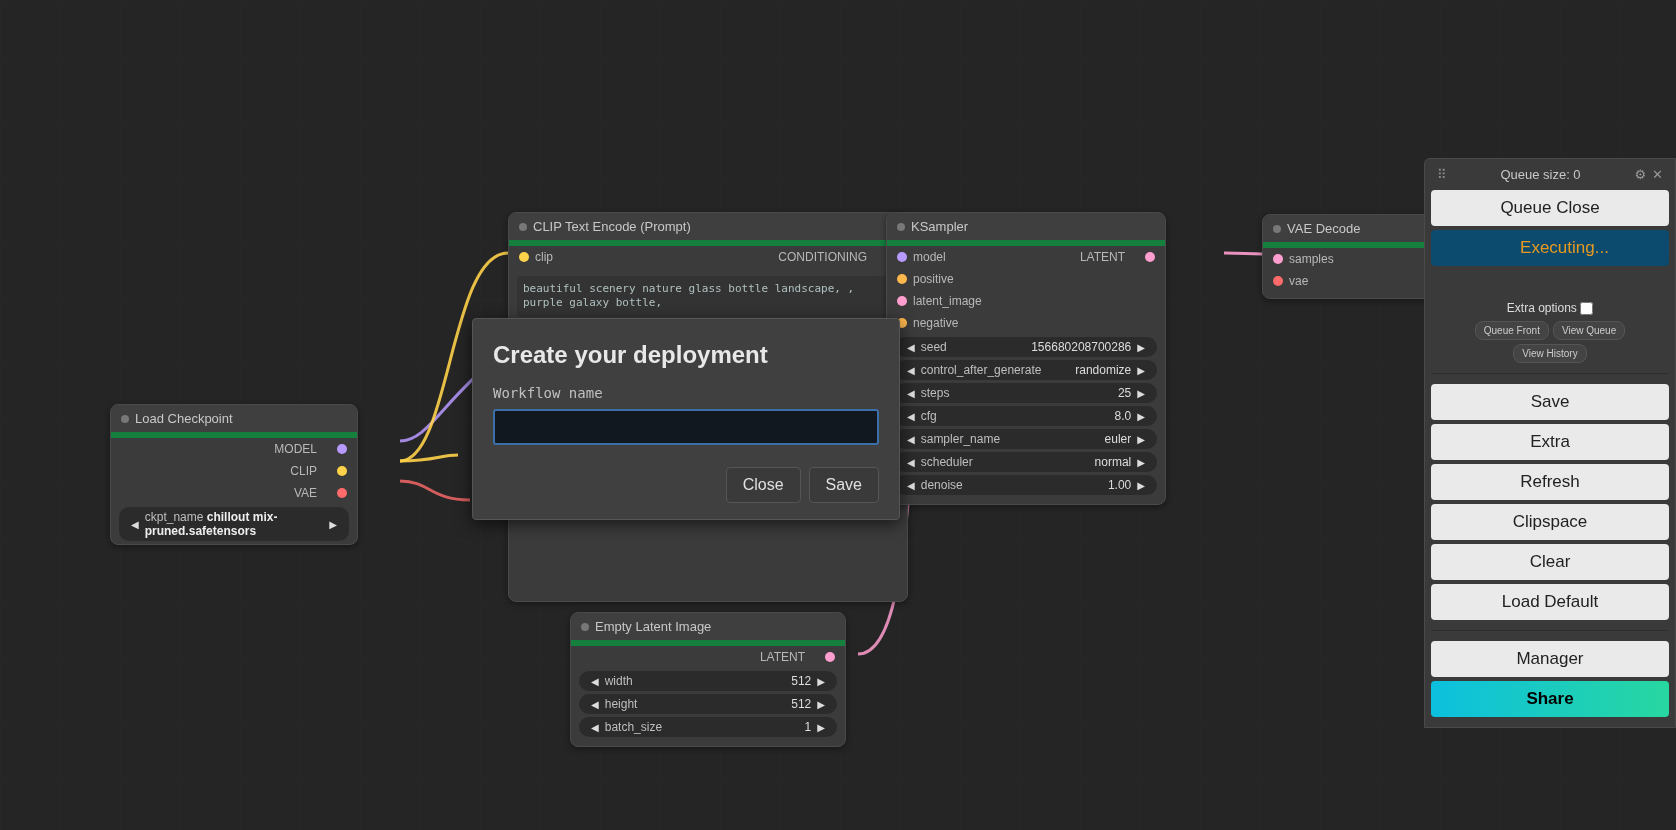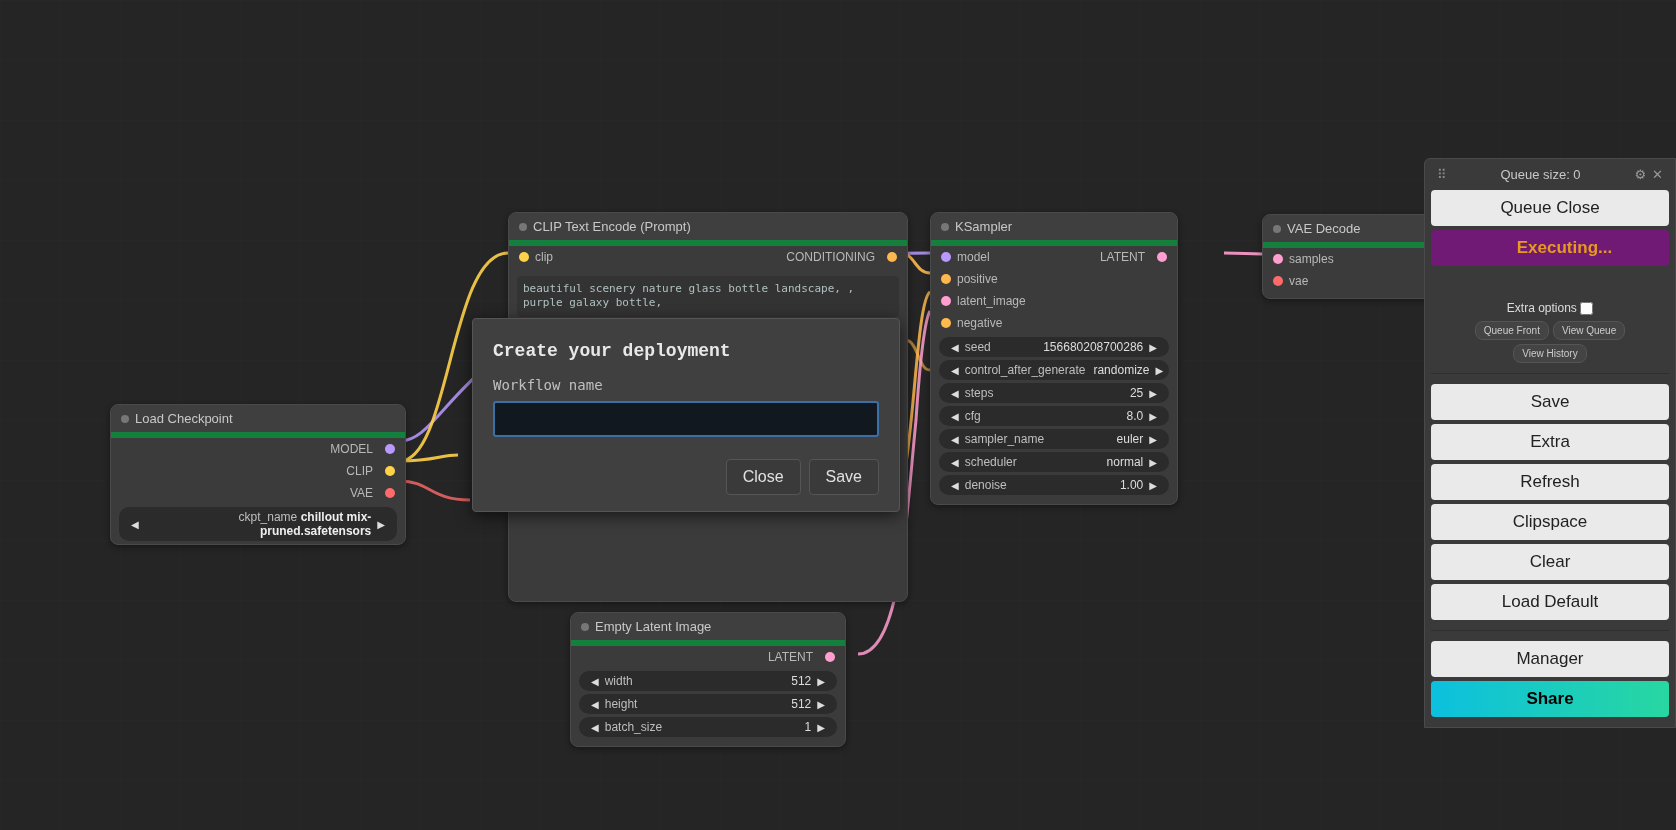--- a/index.html
+++ b/index.html
@@ -34,21 +34,21 @@
     font-size: 13px;
     color: #c8c8c8;
     border-bottom: 6px solid #15803d;
     display:flex; align-items:center; gap:6px;
     background:#3f3f3f;
     border-radius:8px 8px 0 0;
   }
   .node-dot { width:8px; height:8px; border-radius:50%; background:#777; }
   .port-row { display:flex; justify-content:space-between; padding:4px 10px; font-size:12px; }
   .port-left { display:flex; align-items:center; gap:6px; }
-  .port-right { display:flex; align-items:center; gap:12px; justify-content:flex-end; }
+  .port-right { display:flex; align-items:center; gap:20px; justify-content:flex-end; }
   .sock { width:10px; height:10px; border-radius:50%; }
   .sock.model { background:#b89aff; }
   .sock.clip  { background:#ffd24a; }
   .sock.vae   { background:#ff6b6b; }
   .sock.cond  { background:#ffb84d; }
   .sock.lat   { background:#ff9ecf; }
   .sock.sam   { background:#ff9ecf; }
 
   .widget-row {
     margin:3px 8px; padding:3px 10px;
@@ -68,21 +68,21 @@
 
   
   .modal {
     position:absolute;
     background:#404040;
     border:1px solid #555;
     border-radius:4px;
     padding:22px 20px 16px 20px;
     box-shadow:0 4px 16px rgba(0,0,0,.6);
   }
-  .modal-title { font-family:Liberation Mono, monospace; font-weight:bold; font-size:18px; color:#e8e8e8; margin-bottom:16px; }
+  .modal-title { font-family:Liberation Sans, sans-serif; font-weight:bold; font-size:24px; color:#e8e8e8; margin-bottom:16px; }
   .modal-label { font-family:monospace; font-size:14px; color:#c0c0c0; margin-bottom:8px; }
   .modal-input {
     width:100%; height:36px;
     background:#111820; border:2px solid #3b6fa8;
     border-radius:3px; outline:none; color:#ddd;
     padding:4px 8px; font-size:14px;
   }
   .modal-btns { display:flex; justify-content:flex-end; gap:8px; margin-top:22px; }
   .modal-btn {
     background:#3a3a3a; border:1px solid #555; color:#e0e0e0;
@@ -102,21 +102,21 @@
   .panel-header {
     display:flex; align-items:center; justify-content:space-between;
     font-size:13px; color:#c8c8c8; padding:4px 6px;
   }
   .panel-header .ic { display:flex; gap:6px; color:#999; font-size:13px;}
   .pbtn {
     background:#eaeaea; color:#222; border:none;
     padding:8px 0; font-size:17px; border-radius:4px; cursor:pointer;
     text-align:center;
   }
-  .pbtn.exec { background:#701a75; color:#e79a1f; font-weight:700;padding-left:29px; }
+  .pbtn.exec { background:#0c4a6e; color:#e79a1f; font-weight:400;padding-left:29px; }
   .extras { text-align:center; font-size:12px; color:#ddd; padding:2px 0;margin-top:29px; }
   .extras input { vertical-align:middle; }
   .mini-row { display:flex; gap:4px; justify-content:center; }
   .mini { background:#444; color:#ccc; font-size:10px; padding:3px 8px; border-radius:8px; border:1px solid #555; cursor:pointer;}
   .panel hr { border:none; border-top:1px solid #2e2e2e; margin:6px 0;}
   .pbtn.share { background:linear-gradient(90deg,#0cc0df,#28d7a0); color:#000; font-weight:bold;}
   .pbtn.mgr { background:#eaeaea; color:#222;}
 </style>
 </head>
 <body>
@@ -135,21 +135,21 @@
 
   <path d="M900,253 C915,253 915,273 930,273" stroke="#ffb84d" stroke-width="3" fill="none" opacity="0.9"></path>
   <path d="M905,470 C915,410 918,300 930,292" stroke="#ffb84d" stroke-width="3" fill="none" opacity="0.85"></path>
   <path d="M905,340 C918,340 918,370 930,370" stroke="#ffb84d" stroke-width="3" fill="none" opacity="0.6"></path>
 
   <path d="M858,654 C900,654 905,530 916,420 C920,360 925,320 930,311" stroke="#ff9ecf" stroke-width="3" fill="none" opacity="0.85"></path>
 
   <path d="M1224,253 C1245,253 1245,254 1262,254" stroke="#ff9ecf" stroke-width="3" fill="none" opacity="0.9"></path>
 </svg>
 
-<div class="node" style="left:110px; top:404px; width:296px;text-align:right;">
+<div class="node" style="left:110px; top:404px; width:248px;">
   <div class="node-header">
     <span class="node-dot"></span>
     <span>Load Checkpoint</span>
   </div>
   <div class="port-row">
     <span></span>
     <span class="port-right">
       <span>MODEL</span>
       <span class="sock model"></span>
     </span>
@@ -186,21 +186,21 @@
       <span>clip</span>
     </span>
     <span class="port-right">
       <span>CONDITIONING</span>
       <span class="sock cond"></span>
     </span>
   </div>
   <div class="text-area">beautiful scenery nature glass bottle landscape, , purple galaxy bottle,</div>
 </div>
 
-<div class="node" style="left:930px; top:212px; width:248px;">
+<div class="node" style="left:886px; top:212px; width:280px;">
   <div class="node-header">
     <span class="node-dot"></span>
     <span>KSampler</span>
   </div>
   <div class="port-row">
     <span class="port-left">
         <span class="sock model"></span>
         <span>model</span>
       </span>
     <span class="port-right">

